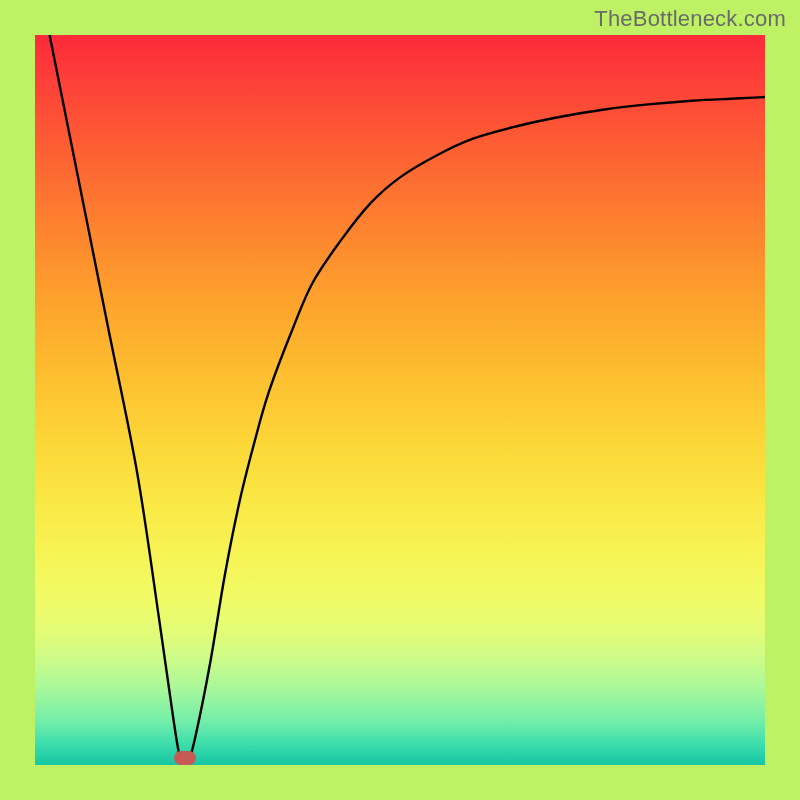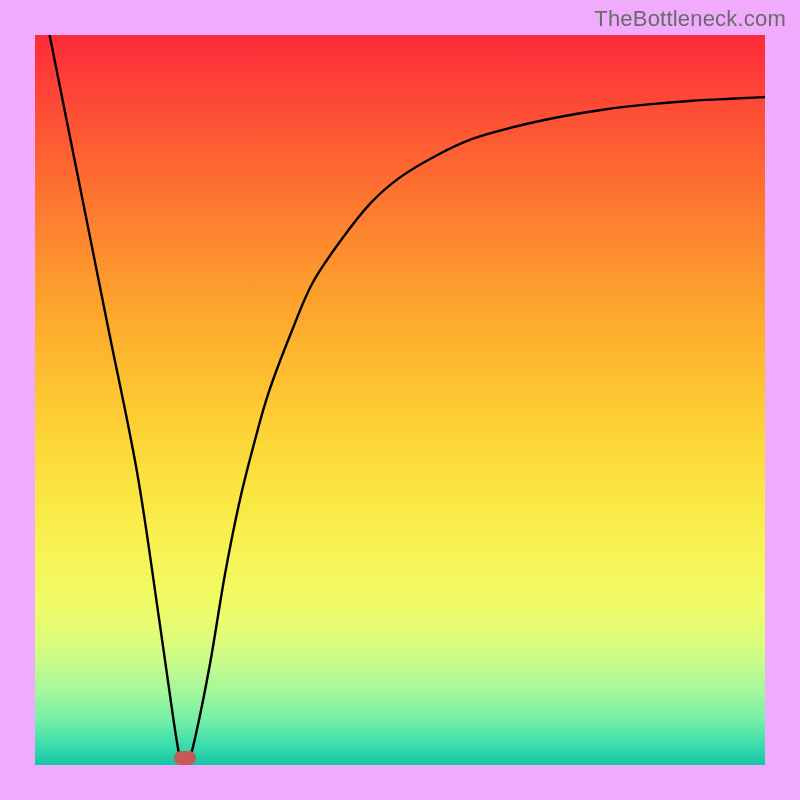--- a/index.html
+++ b/index.html
@@ -8,21 +8,21 @@
     width: 800px;
     height: 800px;
     background: #000;
     overflow: hidden;
     font-family: Arial, Helvetica, sans-serif;
   }
   .frame {
     position: relative;
     width: 800px;
     height: 800px;
-    background: #f0abfc;
+    background: #bef264;
   }
   .plot {
     position: absolute;
     left: 35px;
     top: 35px;
     width: 730px;
     height: 730px;
     background: linear-gradient(to bottom,
       #fc2a3a 0%,
       #fd4238 7%,

